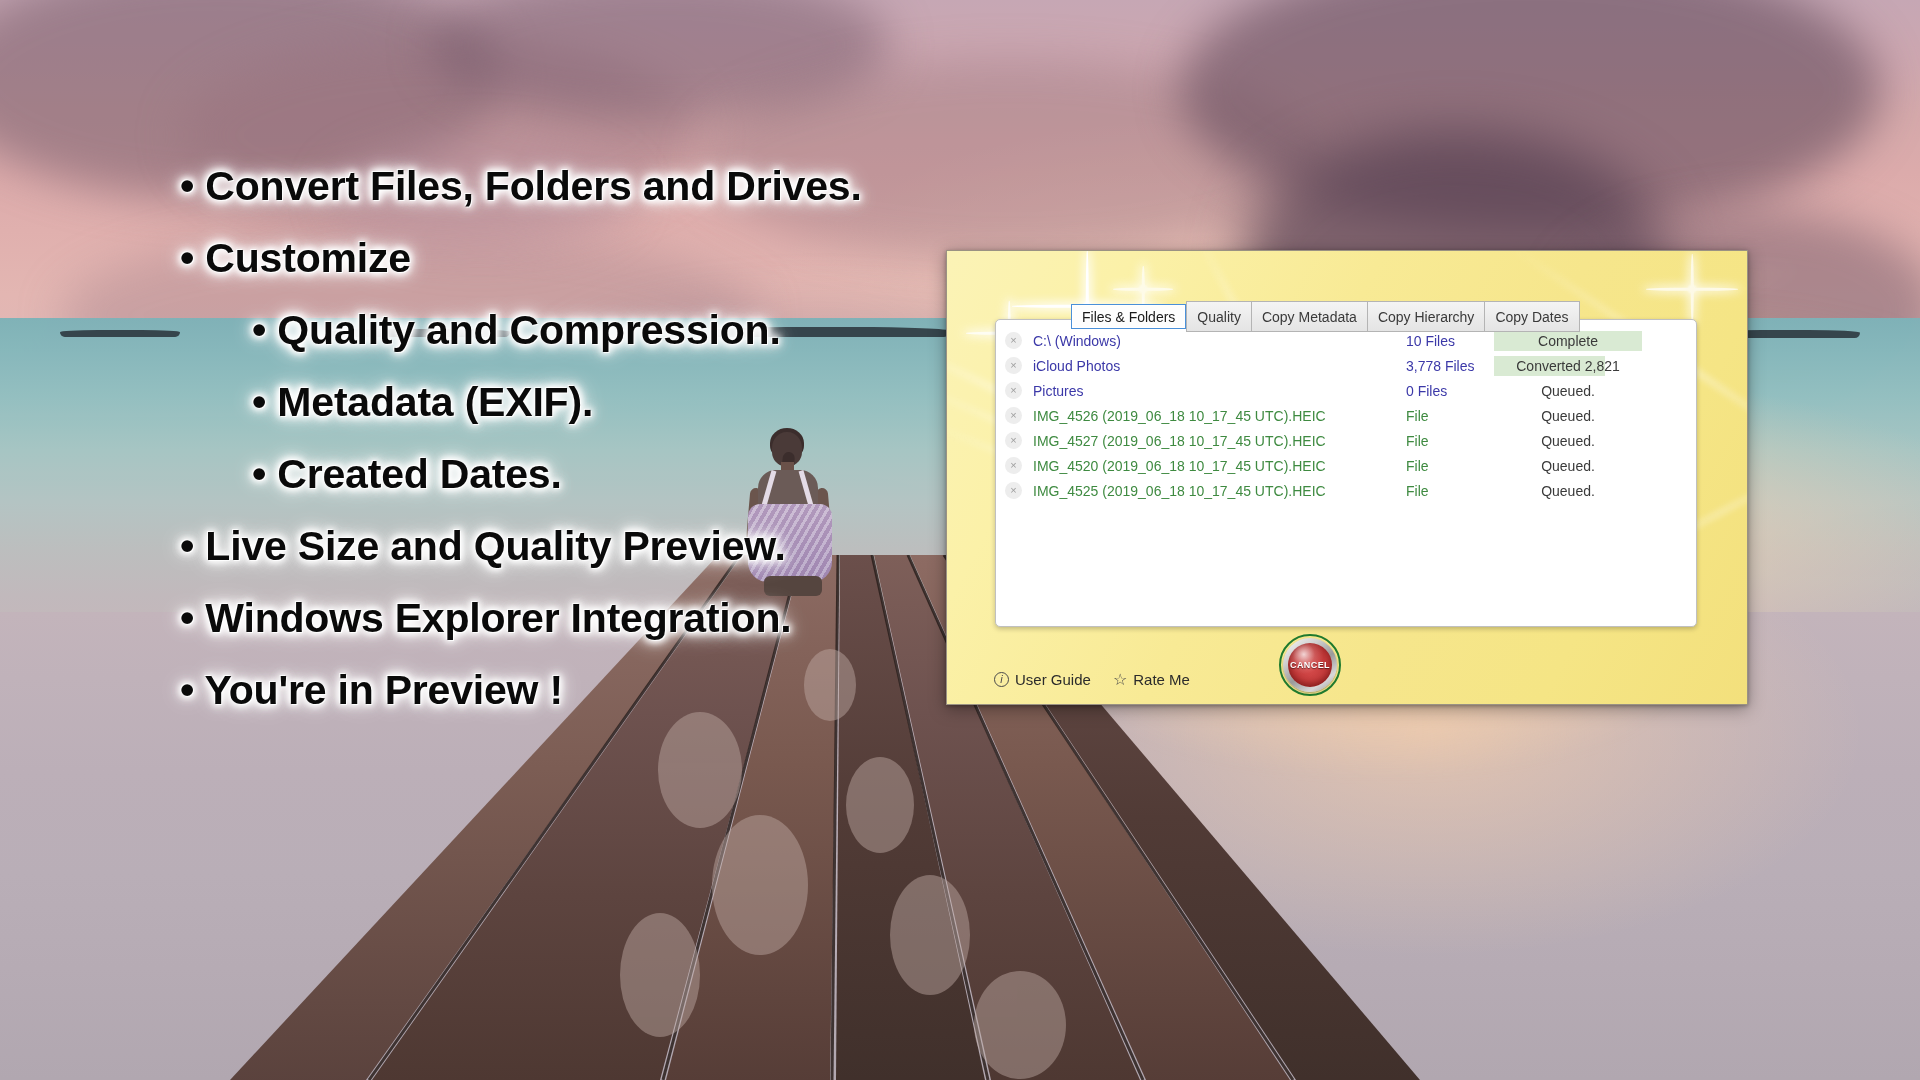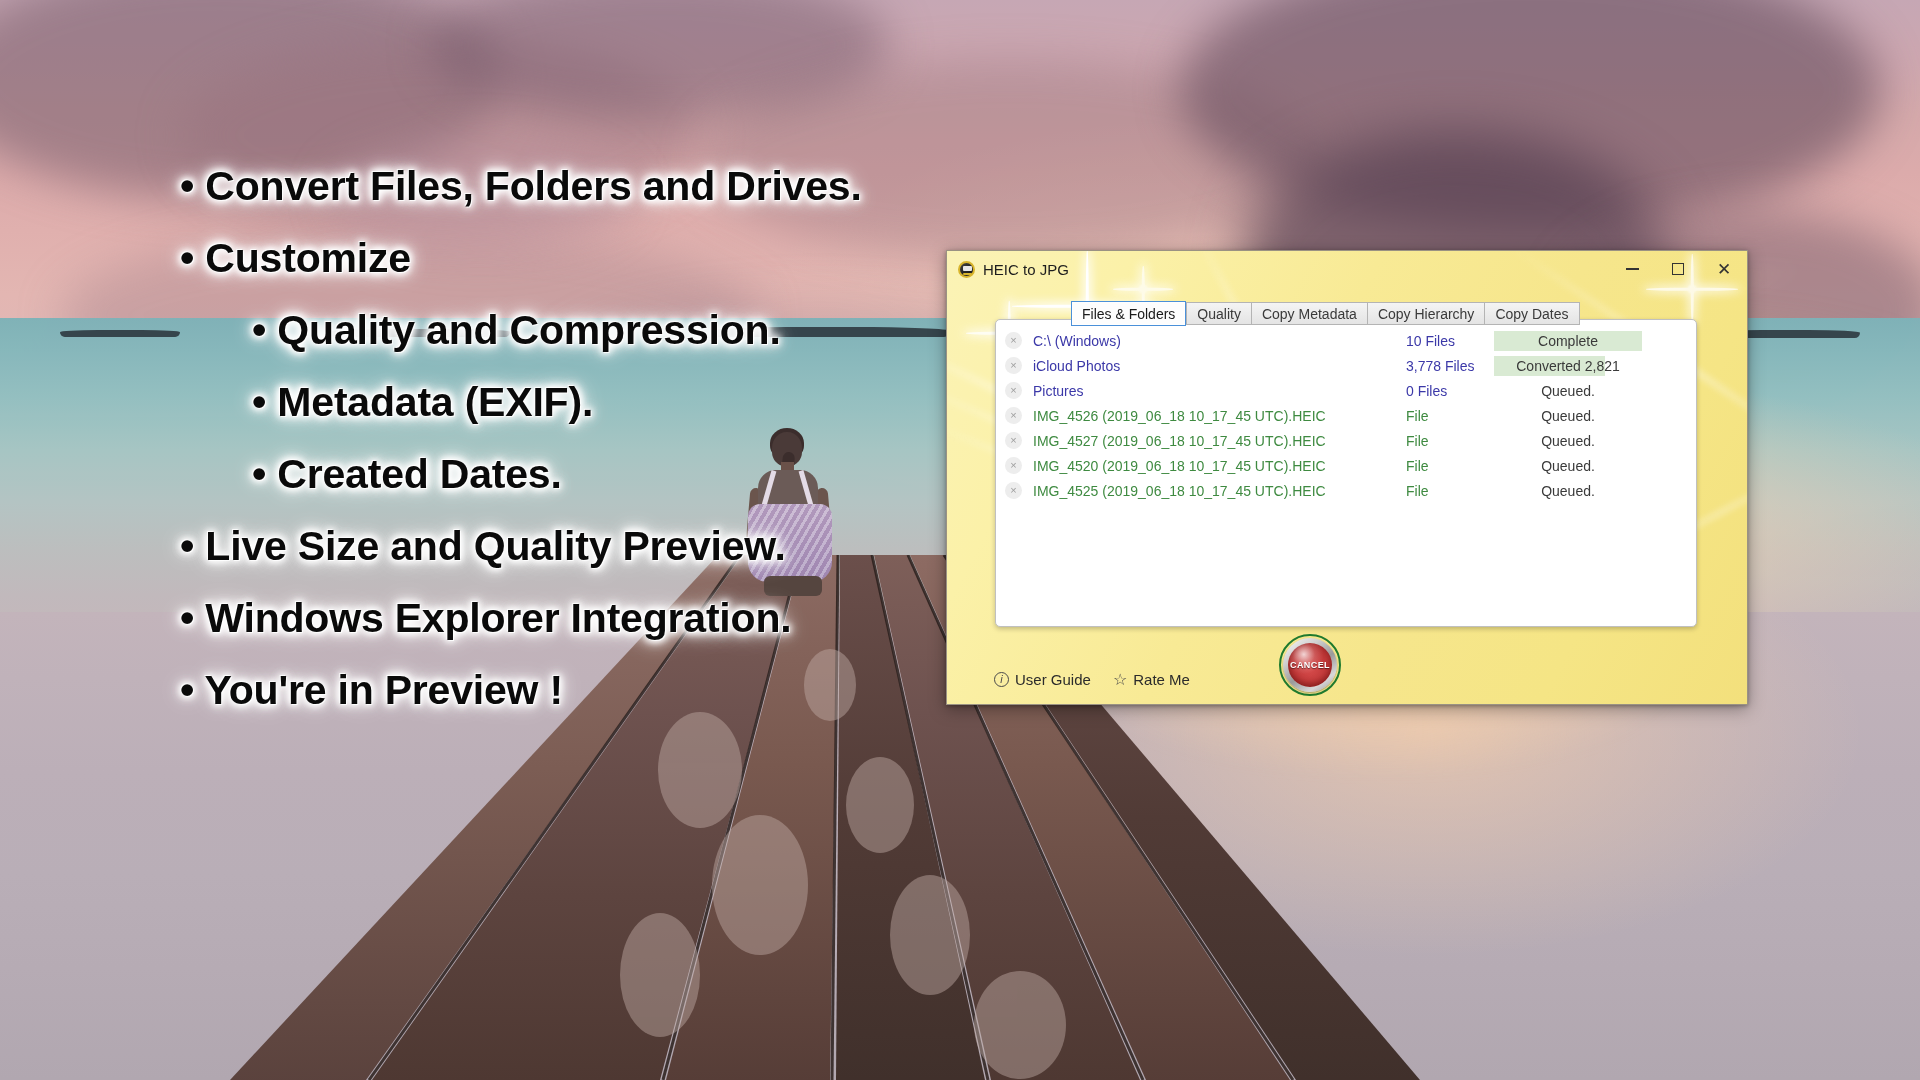--- a/index.html
+++ b/index.html
@@ -216,21 +216,21 @@
   .winbtn.min span { display:block; width:13px; height:1.5px; background:#333; }
   .winbtn.max span { display:block; width:12px; height:12px; border:1.5px solid #333; }
   .winbtn.close span { font-size:17px; color:#333; font-weight:300; }
 
   
   .tabstrip {
     position:absolute; left:124px; top:50px; z-index:7;
     display:flex; align-items:center; gap:0;
   }
   .tab {
-    height:23px; padding:0 10px;
+    height:31px; padding:0 10px;
     display:flex; align-items:center; justify-content:center;
     font-size:14px; color:#3a3a3a;
     background:linear-gradient(to bottom,#f4f4f4,#e4e4e4);
     border:1px solid #b4b4b4; border-right:none;
     white-space:nowrap;
   }
   .tab:last-child { border-right:1px solid #b4b4b4; }
   .tab.active {
     background:#fdfdfd; color:#1a1a1a;
     border:1px solid #4a90d9; border-right:1px solid #4a90d9;
@@ -433,35 +433,20 @@
         <i class="core"></i>
       </div>
     <div class="star st5">
         <i class="core"></i>
       </div>
     <div class="star st6">
         <i class="core"></i>
       </div>
   </div>
 
-  <div class="titlebar">
-    <div class="appicon"></div>
-    <div class="wintitle">HEIC to JPG</div>
-    <div class="winbtns">
-      <div class="winbtn min">
-          <span></span>
-        </div>
-      <div class="winbtn max">
-          <span></span>
-        </div>
-      <div class="winbtn close">
-          <span>✕</span>
-        </div>
-    </div>
-  </div>
 
   <div class="tabstrip">
       <div class="tab active">Files &amp; Folders</div>
       <div class="tab">Quality</div>
       <div class="tab">Copy Metadata</div>
       <div class="tab">Copy Hierarchy</div>
       <div class="tab">Copy Dates</div>
     </div>
 
   <div class="listpanel">

